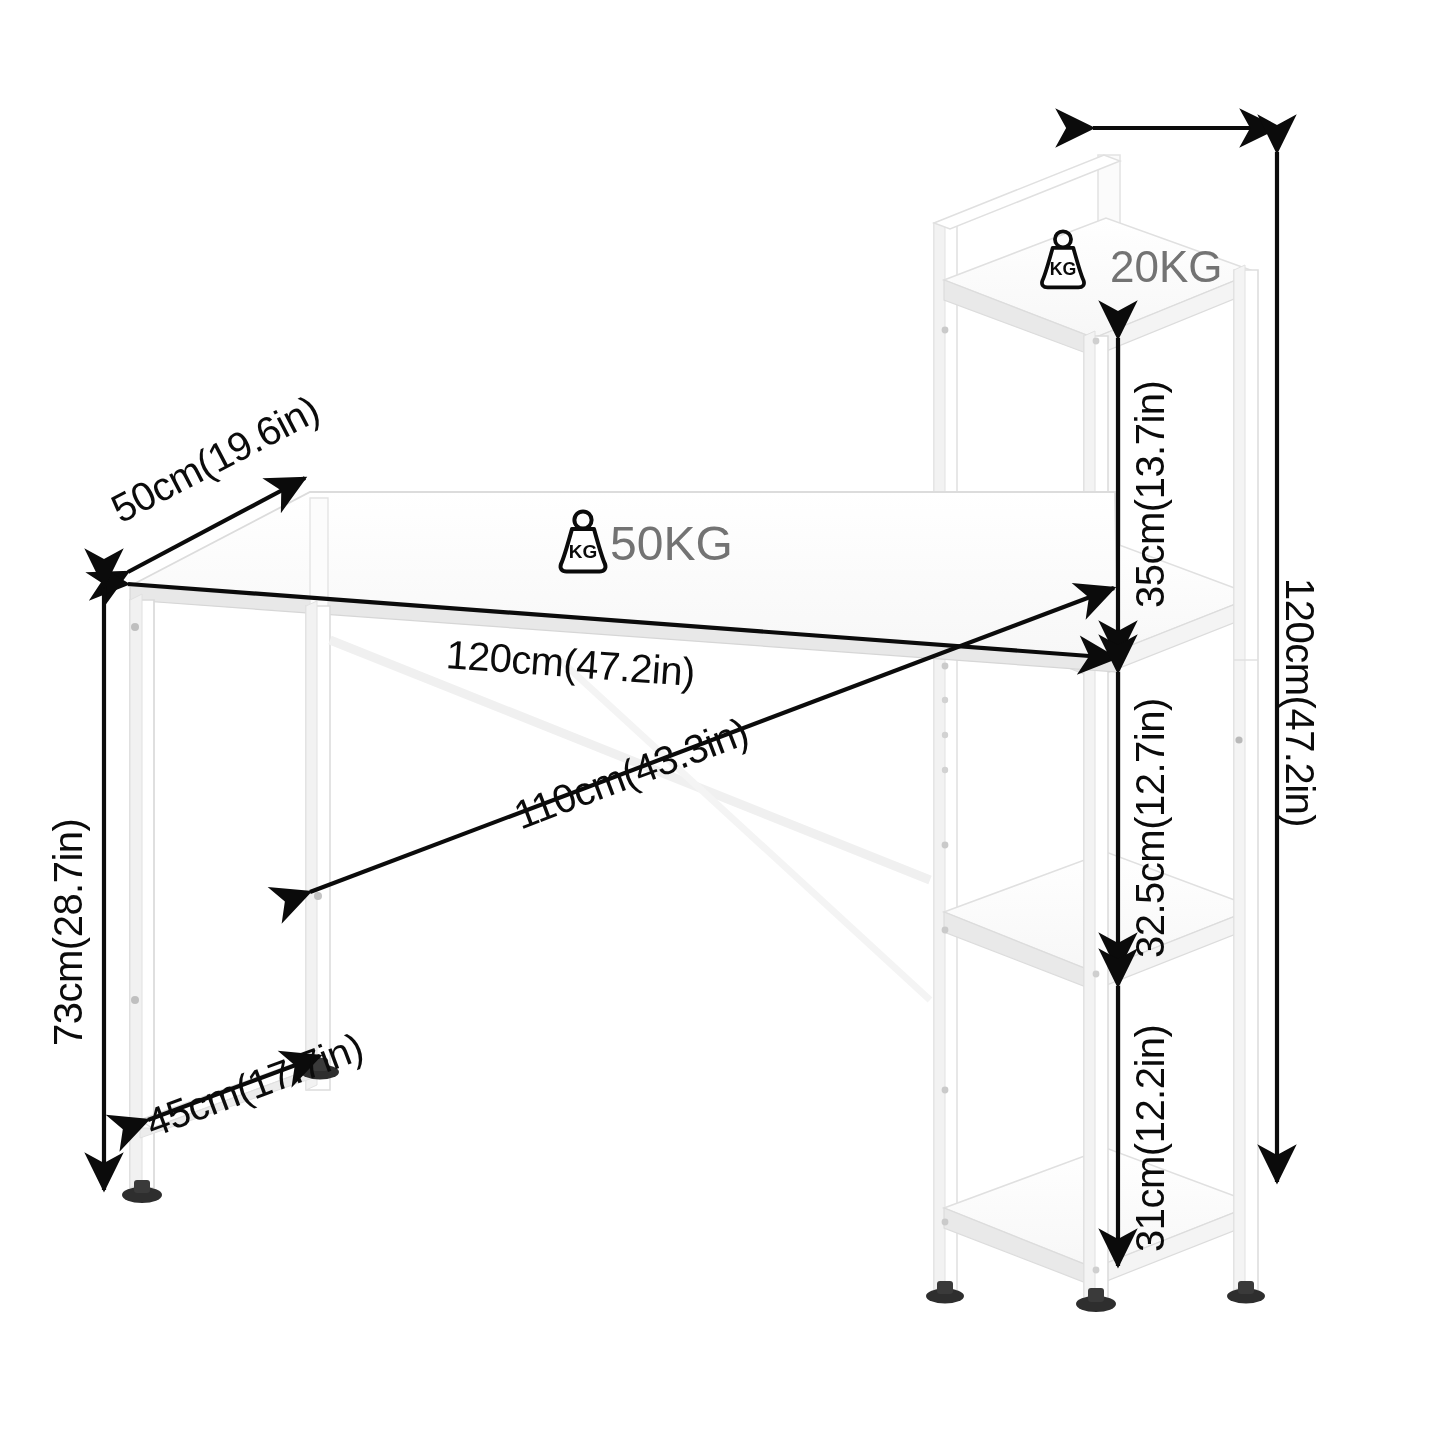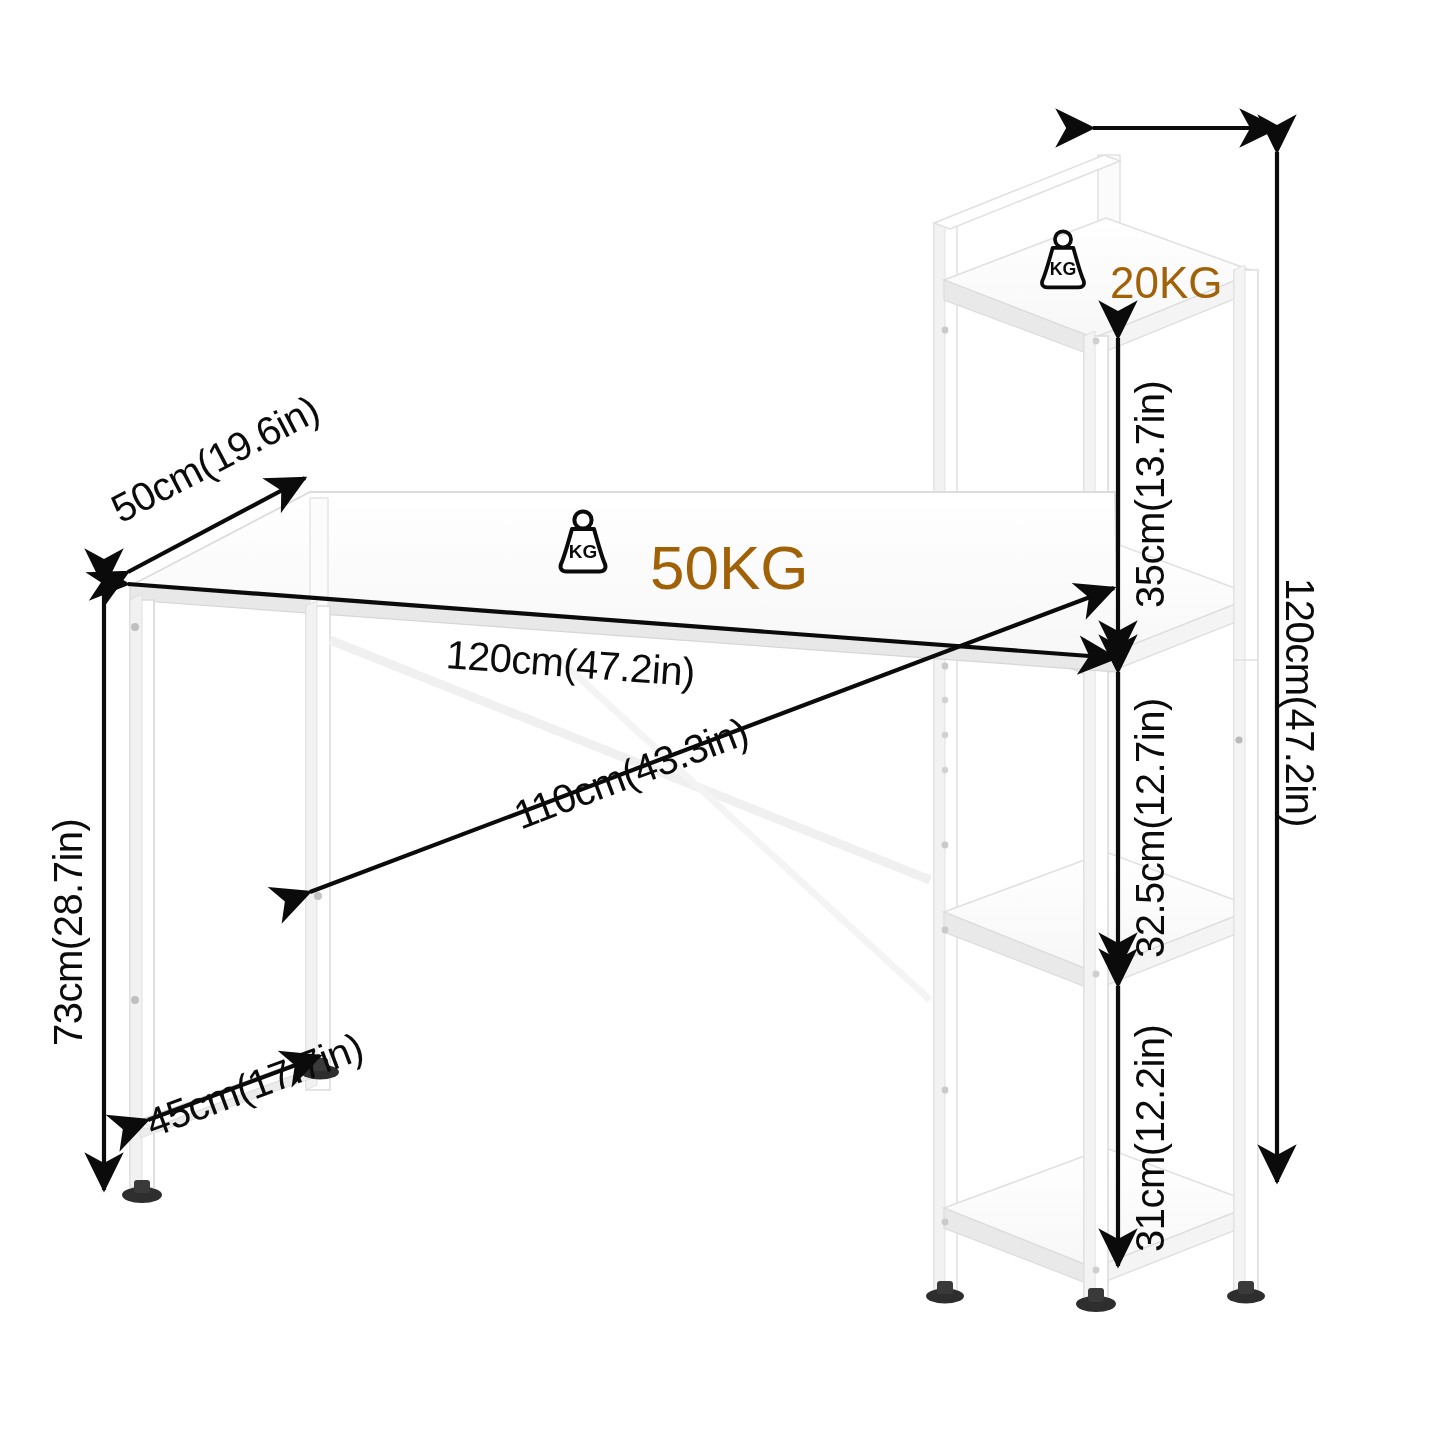--- a/index.html
+++ b/index.html
@@ -3,22 +3,22 @@
 <meta charset="utf-8">
 <style>
   html,body{margin:0;padding:0;background:#ffffff;}
   body{width:1445px;height:1445px;overflow:hidden;
        font-family:"Liberation Sans","DejaVu Sans",sans-serif;}
   #stage{position:relative;width:1445px;height:1445px;background:#fff;}
   svg.layer{position:absolute;left:0;top:0;width:1445px;height:1445px;}
   .dimtext{position:absolute;white-space:nowrap;color:#0b0b0b;
            font-family:"Liberation Sans","DejaVu Sans",sans-serif;
            font-weight:400;letter-spacing:-0.5px;}
-  .kgtext{position:absolute;white-space:nowrap;color:#a16207;
-          font-family:"Liberation Sans","DejaVu Sans",sans-serif;margin-top:16px;}
+  .kgtext{position:absolute;white-space:nowrap;color:#737373;
+          font-family:"Liberation Sans","DejaVu Sans",sans-serif;}
 </style>
 </head>
 <body>
 
 <div id="stage">
 
   <svg class="layer" viewBox="0 0 1445 1445" preserveAspectRatio="none">
     <defs>
       <linearGradient id="topFace" x1="0" y1="0" x2="0" y2="1">
         <stop offset="0%" stop-color="#ffffff"></stop>
@@ -182,21 +182,21 @@
 
       <line x1="1277" y1="152" x2="1277" y2="1182"></line>
     </g>
   </svg>
 
   <svg style="position:absolute;left:552px;top:508px;width:62px;height:66px;" viewBox="0 0 62 66">
     <circle cx="31" cy="12" r="8.6" fill="none" stroke="#0b0b0b" stroke-width="4"></circle>
     <path d="M20,21 C20,21 12,50 9,56 C7.4,60.6 10,63.4 14.5,63.4 L47.5,63.4 C52,63.4 54.6,60.6 53,56 C50,50 42,21 42,21 Z" fill="#ffffff" stroke="#0b0b0b" stroke-width="4" stroke-linejoin="round"></path>
     <text x="31" y="50" text-anchor="middle" font-family="Liberation Sans, sans-serif" font-size="19" font-weight="bold" fill="#0b0b0b">KG</text>
   </svg>
-  <div class="kgtext" style="left:650px;top:516px;font-size:62px;text-align:center;">50KG</div>
+  <div class="kgtext" style="left:610px;top:516px;font-size:48px;text-align:center;">50KG</div>
 
   <svg style="position:absolute;left:1034px;top:228px;width:58px;height:62px;" viewBox="0 0 62 66">
     <circle cx="31" cy="12" r="8.6" fill="none" stroke="#0b0b0b" stroke-width="4"></circle>
     <path d="M20,21 C20,21 12,50 9,56 C7.4,60.6 10,63.4 14.5,63.4 L47.5,63.4 C52,63.4 54.6,60.6 53,56 C50,50 42,21 42,21 Z" fill="#ffffff" stroke="#0b0b0b" stroke-width="4" stroke-linejoin="round"></path>
     <text x="31" y="50" text-anchor="middle" font-family="Liberation Sans, sans-serif" font-size="19" font-weight="bold" fill="#0b0b0b">KG</text>
   </svg>
   <div class="kgtext" style="left:1110px;top:242px;font-size:44px;">20KG</div>
 
 
   <div class="dimtext" style="left:104px;top:492px;font-size:40px;

